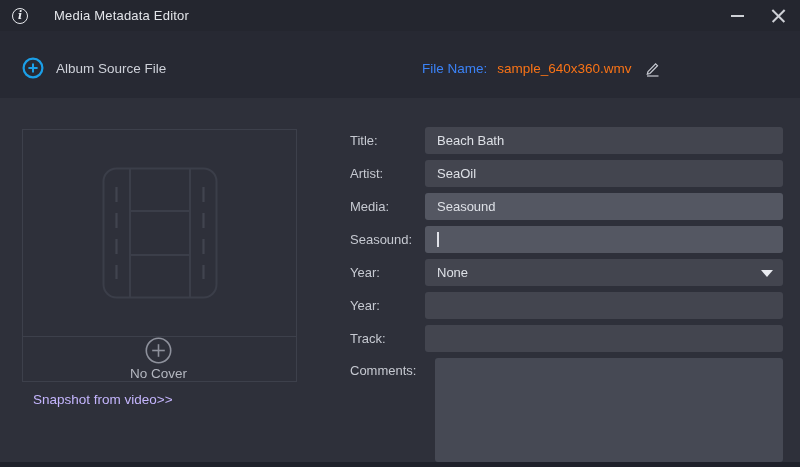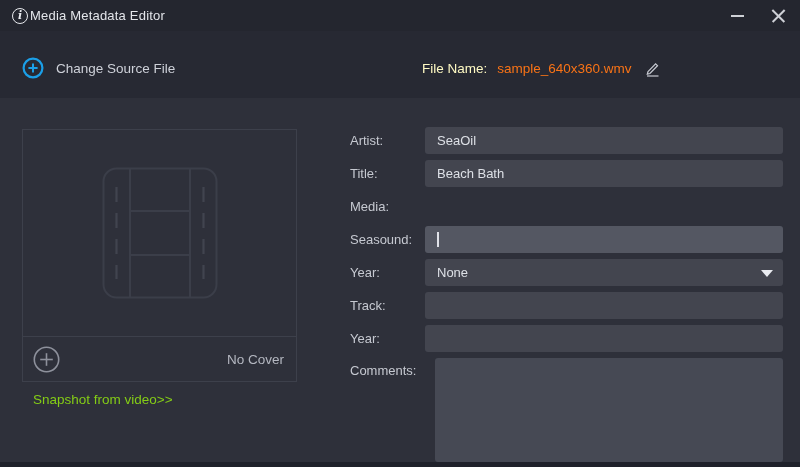--- a/index.html
+++ b/index.html
@@ -26,21 +26,21 @@
     border: 1.6px solid #e8eaee;
     border-radius: 50%;
     display: inline-flex; align-items: center; justify-content: center;
     color: #e8eaee;
     font-family: "DejaVu Serif", serif;
     font-style: italic; font-weight: bold; font-size: 11px;
     line-height: 1;
     flex: 0 0 auto;
   }
   .win-title {
-    margin-left: 2px;
+    margin-left: 26px;
     font-size: 13px; color: #e3e5ea;
     letter-spacing: 0.2px;
   }
   .win-controls {
     position: absolute; right: 0; top: 0; height: 31px;
     display: flex; align-items: center;
   }
   .win-btn {
     width: 42px; height: 31px;
     display: flex; align-items: center; justify-content: center;
@@ -59,45 +59,46 @@
   .change-source {
     position: absolute; left: 22px; top: 26px;
     display: flex; align-items: center; gap: 12px;
     cursor: pointer;
   }
   .change-source-label { font-size: 13.5px; color: #ced1d9; }
   .filename-group {
     position: absolute; left: 422px; top: 29px;
     display: flex; align-items: center; gap: 8px;
   }
-  .fn-label { font-size: 13.5px; color: #fef9c3; text-align: right; }
+  .fn-label { font-size: 13.5px; color: #3b82f6; text-align: right; }
   .fn-value { font-size: 13.5px; color: #f97316; margin-left: 2px; }
   .edit-icon { display: inline-flex; cursor: pointer; margin-left: 4px; }
 
   
   .cover-panel {
     position: absolute; left: 22px; top: 129px;
     width: 275px; height: 253px;
     border: 1px solid #3d404b;
   }
   .cover-area {
     position: absolute; top: 0; left: 0; right: 0; bottom: 45px;
     display: flex; align-items: center; justify-content: center;
   }
   .cover-footer {
     position: absolute; left: 0; right: 0; bottom: 0; height: 45px;
     border-top: 1px solid #3d404b;
     display: flex; align-items: center; justify-content: space-between;
     padding: 0 12px 0 10px;
+    flex-direction: column;
   }
   .plus-gray { display: inline-flex; cursor: pointer; }
   .no-cover-label { font-size: 13.5px; color: #b4b7c0; }
   .snapshot-link {
     position: absolute; left: 33px; top: 392px;
-    font-size: 13.5px; color: #84cc16;
+    font-size: 13.5px; color: #c4b5fd;
     cursor: pointer;
   }
 
   
   .form {
     position: absolute; left: 350px; top: 127px; width: 433px;
   }
   .form-row {
     display: flex; align-items: center;
     height: 27px; margin-bottom: 6px;
@@ -166,21 +167,21 @@
     </div>
   </div>
 
   <div class="headerband">
     <div class="change-source">
       <svg width="22" height="22" viewBox="0 0 22 22">
         <circle cx="11" cy="11" r="9.4" fill="none" stroke="#1b9fe8" stroke-width="2.2"></circle>
         <line x1="11" y1="6.4" x2="11" y2="15.6" stroke="#1b9fe8" stroke-width="2"></line>
         <line x1="6.4" y1="11" x2="15.6" y2="11" stroke="#1b9fe8" stroke-width="2"></line>
       </svg>
-      <span class="change-source-label">Change Source File</span>
+      <span class="change-source-label">Album Source File</span>
     </div>
     <div class="filename-group">
       <span class="fn-label">File Name:</span>
       <span class="fn-value">sample_640x360.wmv</span>
       <span class="edit-icon">
         <svg width="17" height="17" viewBox="0 0 17 17">
           <path d="M4 11.6 L11.6 3.8 l1.9 1.9 L5.9 13.5 l-2.6 .7 z" fill="none" stroke="#c9ccd4" stroke-width="1.2"></path>
           <line x1="3" y1="16" x2="14.5" y2="16" stroke="#c9ccd4" stroke-width="1.2"></line>
         </svg>
       </span>
@@ -208,62 +209,65 @@
         </svg>
       </span>
       <span class="no-cover-label">No Cover</span>
     </div>
   </div>
   <div class="snapshot-link">Snapshot from video&gt;&gt;</div>
 
   <div class="form">
 
     <div class="form-row">
+      <span class="field-label">Title:</span>
+      <div class="field-box">
+        <span>Beach Bath</span>
+      </div>
+    </div>
+
+    <div class="form-row">
       <span class="field-label">Artist:</span>
       <div class="field-box">
         <span>SeaOil</span>
       </div>
     </div>
 
     <div class="form-row">
-      <span class="field-label">Title:</span>
-      <div class="field-box">
-        <span>Beach Bath</span>
-      </div>
-    </div>
-
-    <div class="form-row">
       <span class="field-label">Media:</span>
+      <div class="field-box light">
+        <span>Seasound</span>
+      </div>
     </div>
 
     <div class="form-row">
       <span class="field-label">Seasound:</span>
       <div class="field-box light">
         <span></span>
         <span class="caret"></span>
       </div>
     </div>
 
     <div class="form-row">
       <span class="field-label">Year:</span>
       <div class="field-box dropdown">
         <span>None</span>
         <span class="dd-arrow"></span>
       </div>
     </div>
 
     <div class="form-row">
+      <span class="field-label">Year:</span>
+      <div class="field-box">
+        <span></span>
+      </div>
+    </div>
+
+    <div class="form-row">
       <span class="field-label">Track:</span>
-      <div class="field-box">
-        <span></span>
-      </div>
-    </div>
-
-    <div class="form-row">
-      <span class="field-label">Year:</span>
       <div class="field-box">
         <span></span>
       </div>
     </div>
 
     <div class="form-row row-top">
       <span class="field-label">Comments:</span>
       <div class="field-box textarea">
         <span></span>
       </div>

